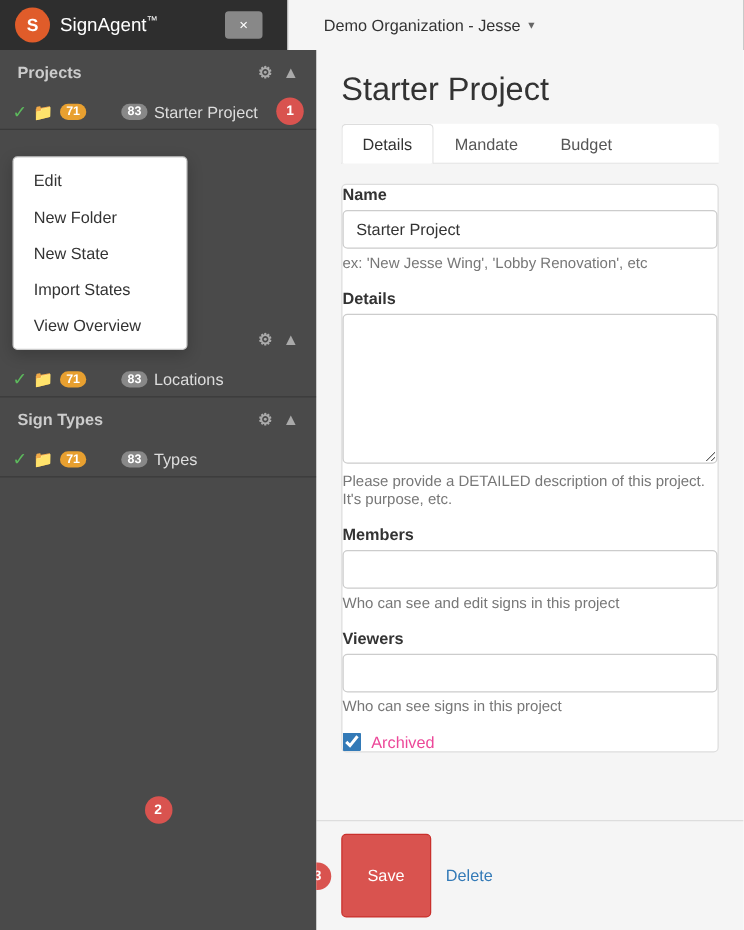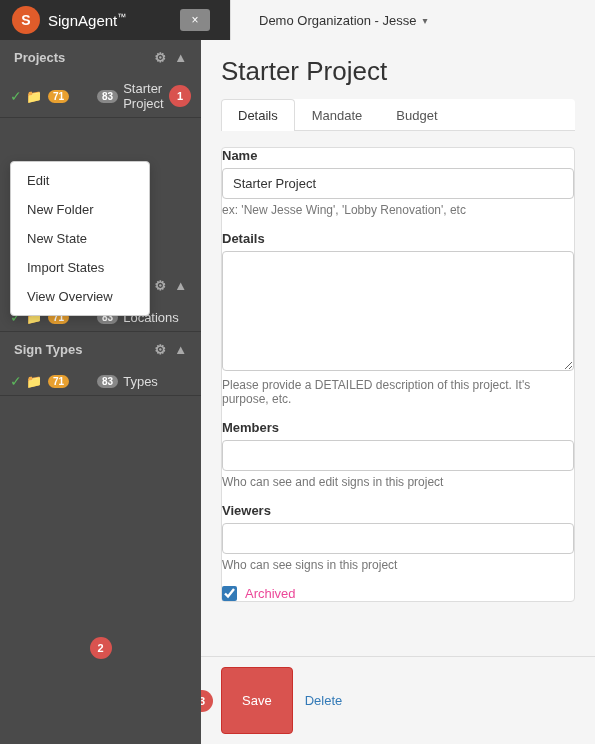--- a/index.html
+++ b/index.html
@@ -55,21 +55,21 @@
 
     
     .main-layout {
       display: flex;
       flex: 1;
       overflow: hidden;
     }
 
     
     .sidebar {
-      width: 201px;
+      width: 253px;
       background: #4a4a4a;
       flex-shrink: 0;
       display: flex;
       flex-direction: column;
       overflow-y: auto;
       position: relative;
     }
 
     .sidebar-section {
       border-bottom: 1px solid #3a3a3a;
@@ -113,21 +113,20 @@
       position: absolute;
       left: 10px;
       top: 30px;
       background: white;
       border: 1px solid #ccc;
       border-radius: 4px;
       box-shadow: 0 4px 12px rgba(0,0,0,0.2);
       z-index: 100;
       min-width: 140px;
       padding: 4px 0;
-      margin-top: 36px;
     }
     .dropdown-menu-item {
       padding: 7px 16px;
       color: #333; font-size: 13px;
       cursor: pointer;
     }
 
     
     .badge-indicator {
       position: absolute;

